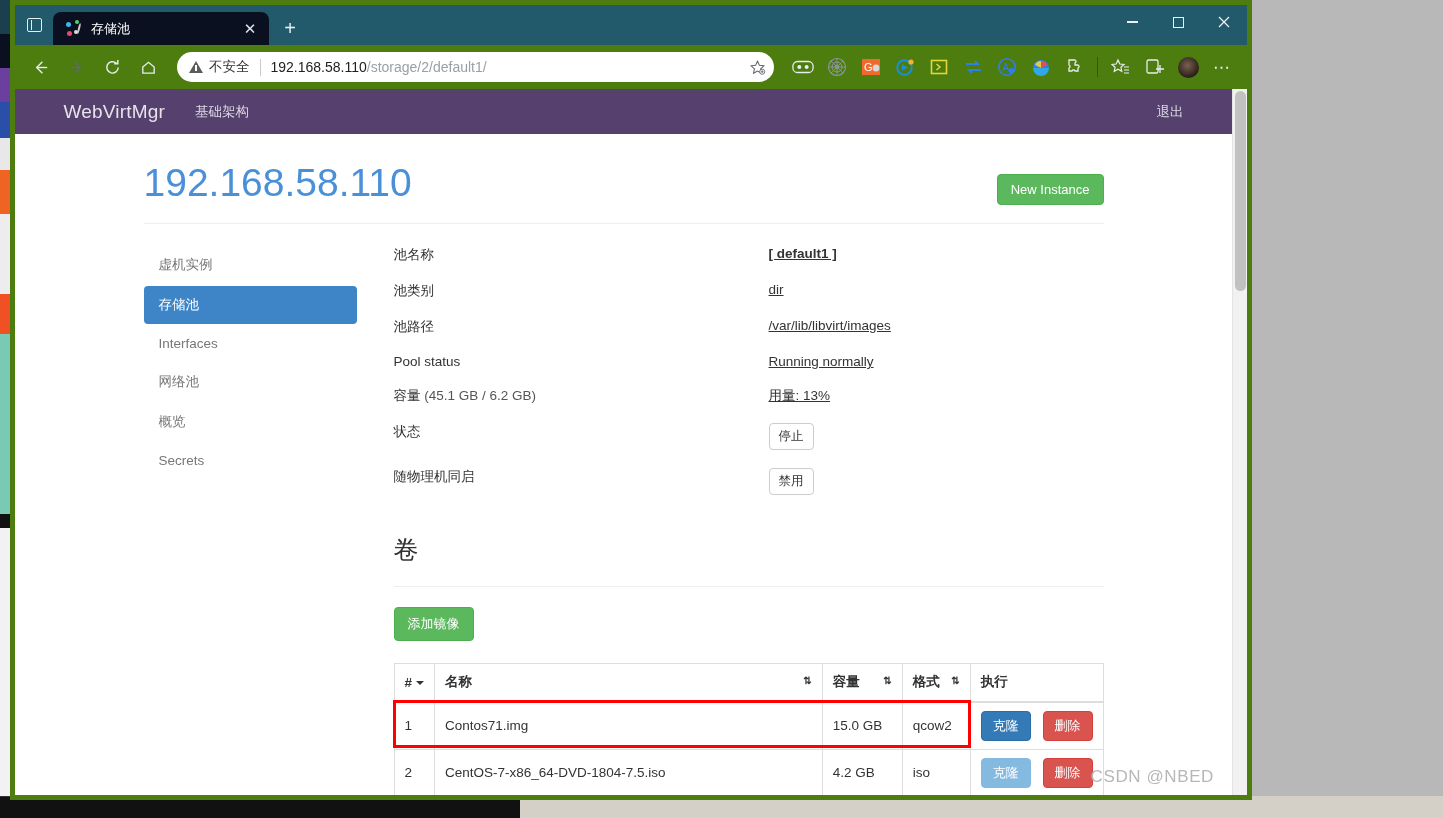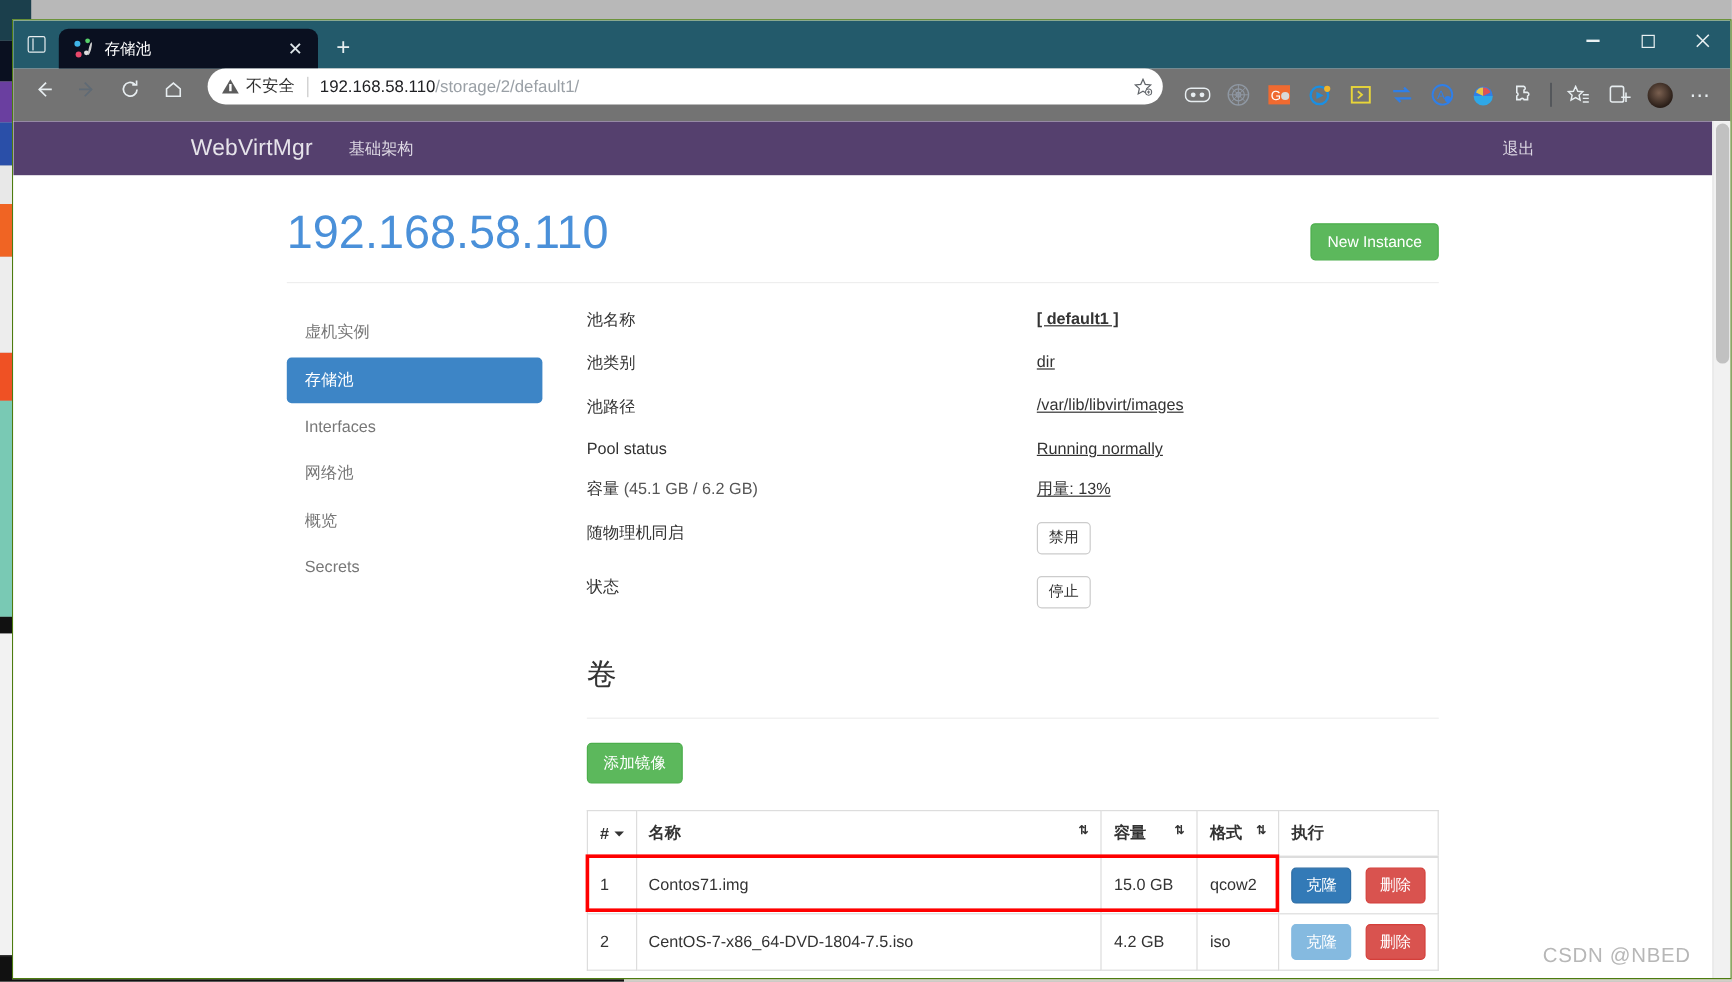--- a/index.html
+++ b/index.html
@@ -22,23 +22,23 @@
     background: #111; border-top: 1px solid #333;
   }
   .bg-taskbar-right {
     position: absolute; left: 520px; bottom: 0; right: 0; height: 22px;
     background: #d4d0c8;
   }
 
   
   #browser {
     position: absolute;
-    left: 10px; top: 16px; width: 1433px; height: 800px;
+    left: 10px; top: 0; width: 1242px; height: 800px;
     background: #fff;
-    border: 1px solid #4d7c0f;
+    border: 5px solid #4d7c0f;
     display: flex; flex-direction: column;
     overflow: hidden;
   }
 
   
   .tabstrip {
     height: 40px; background: #235a6b;
     display: flex; align-items: flex-end;
     position: relative; flex: none;
   }
@@ -85,22 +85,22 @@
   }
   .wc {
     width: 46px; height: 34px; display: flex; align-items: center; justify-content: center;
     color: #e9f1f3; font-size: 13px;
   }
   .wc .min { width: 11px; height: 1.5px; background: #e9f1f3; }
   .wc .max { width: 11px; height: 11px; border: 1.5px solid #e9f1f3; }
 
   
   .navbar {
-    height: 44px; background: #737373;
-    display: flex; padding: 0 8px; gap: 2px; flex: none;
+    height: 44px; background: #4d7c0f;
+    display: flex; align-items: center; padding: 0 8px; gap: 2px; flex: none;
   }
   .navbtn {
     width: 34px; height: 34px; display: flex; align-items: center; justify-content: center;
     color: #e7edf0; border-radius: 4px; flex: none;
   }
   .navbtn.disabled { color: #5f6a75; }
   .navbtn svg { display: block; }
   .omnibox {
     flex: 1; height: 30px; background: #fff; border-radius: 15px;
     display: flex; align-items: center; padding: 0 8px 0 12px; margin: 0 10px;
@@ -465,27 +465,27 @@
               <div class="dl-term">Pool status</div>
               <div class="dl-desc">Running normally</div>
             </div>
 
             <div class="dl-row">
               <div class="dl-term"><span>容量</span><span class="sub"> (45.1 GB / 6.2 GB)</span></div>
               <div class="dl-desc">用量: 13%</div>
             </div>
 
             <div class="dl-row">
+              <div class="dl-term">状态</div>
+              <div class="dl-desc"><span class="btn btn-default">停止</span></div>
+            </div>
+
+            <div class="dl-row">
               <div class="dl-term">随物理机同启</div>
               <div class="dl-desc"><span class="btn btn-default">禁用</span></div>
-            </div>
-
-            <div class="dl-row">
-              <div class="dl-term">状态</div>
-              <div class="dl-desc"><span class="btn btn-default">停止</span></div>
             </div>
 
             <h3 class="vol-title">卷</h3>
             <hr class="vol-hr">
 
             <div class="addimg">
               <span class="btn btn-success">添加镜像</span>
             </div>
 
             <div style="position:relative;">

